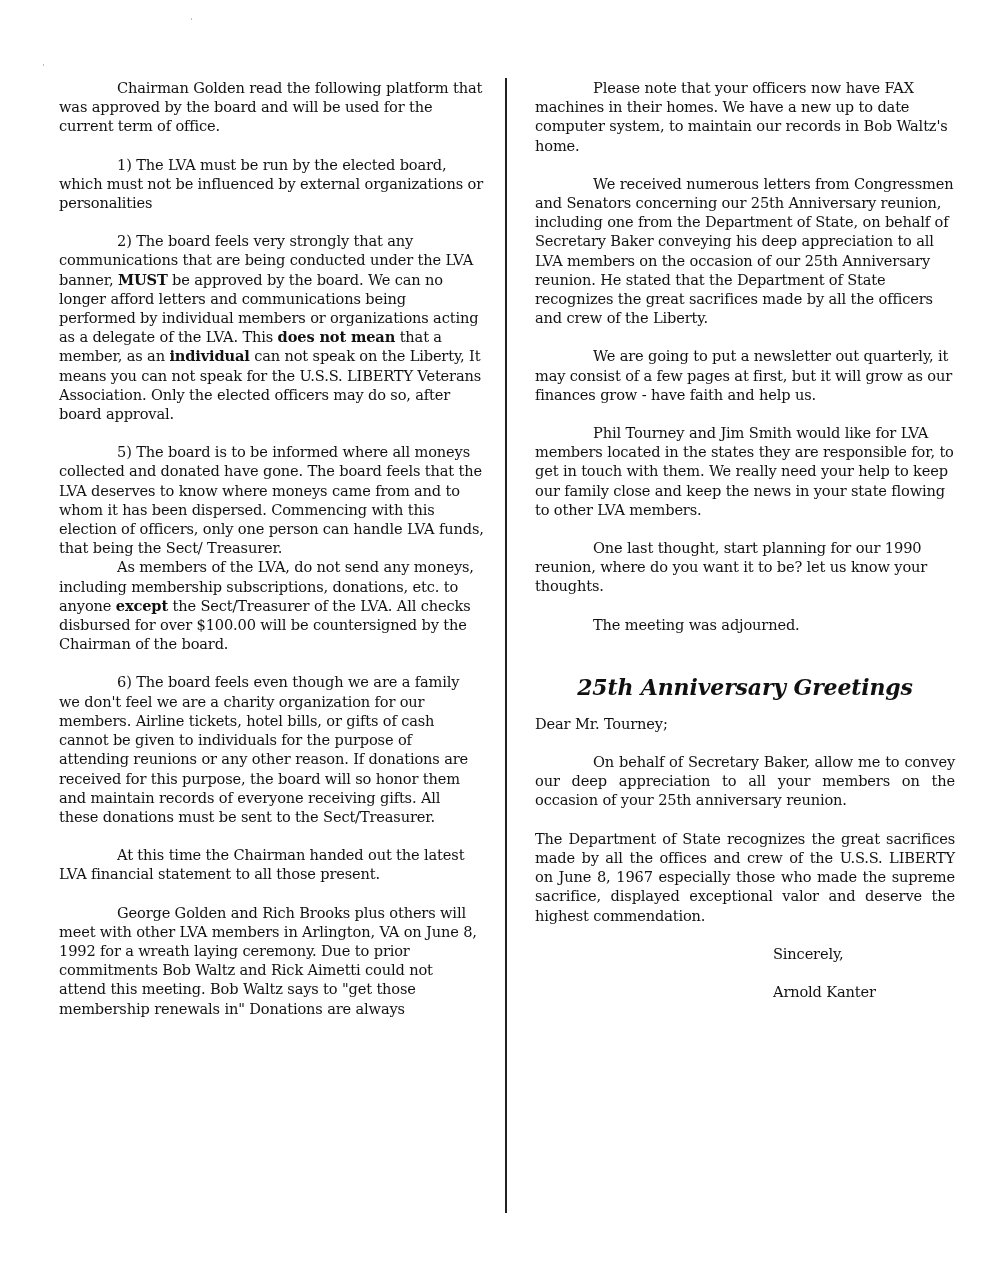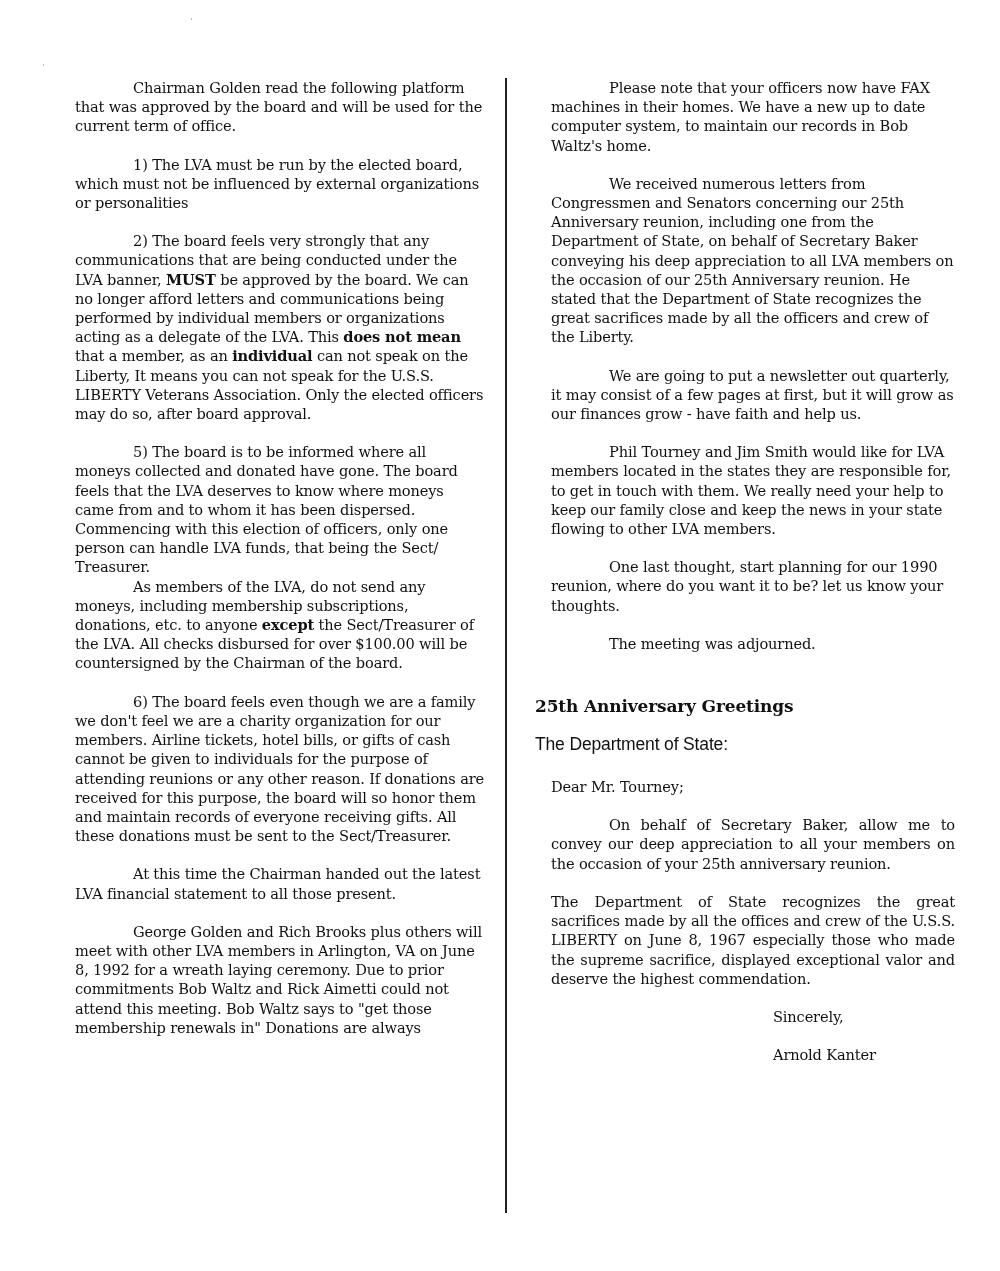--- a/index.html
+++ b/index.html
@@ -6,27 +6,27 @@
     body {
       width: 1000px; height: 1271px; position: relative; overflow: hidden;
       font-family: "DejaVu Serif", "Liberation Serif", serif;
       color: #111111;
     }
     .page { position: absolute; left: 0; top: 0; width: 1000px; height: 1271px; background: #ffffff; }
     .col { position: absolute; font-size: 14.6px; line-height: 19.2px; letter-spacing: -0.15px; }
     .col-left { left: 59px; top: 78px; width: 425px; }
     .col-right { left: 535px; top: 78px; width: 420px; }
     .divider { position: absolute; left: 505px; top: 78px; width: 2px; height: 1135px; background: #222222; }
-    p { margin: 0 0 19px 16px; }
+    p { margin: 0 0 19px 0; }
     p.indent { text-indent: 58px; }
     p.tight { margin-bottom: 0; }
     b { font-weight: bold; }
     .heading-center {
-      text-align: left; font-weight: bold; font-size: 17px; line-height: 22px;
-      margin: 42px 0 16px 0; padding-right: 0;
+      text-align: center; font-weight: bold; font-size: 22px; line-height: 22px;
+      margin: 42px 0 16px 0; padding-right: 0; font-style: italic;
     }
     .letter-head { font-family: "Liberation Sans", "DejaVu Sans", sans-serif; font-size: 17.5px; line-height: 22px; margin: 0 0 22px 0; }
     .justify { text-align: justify; }
     .sign { margin-left: 238px; }
     .speck { position: absolute; width: 1px; height: 2px; background: #bbbbbb; }
   </style>
 </head>
 <body>
 
 <div class="page">
@@ -50,21 +50,20 @@
   <div class="col col-right">
     <p class="indent">Please note that your officers now have FAX machines in their homes. We have a new up to date computer system, to maintain our records in Bob Waltz's home.</p>
     <p class="indent">We received numerous letters from Congressmen and Senators concerning our 25th Anniversary reunion, including one from the Department of State, on behalf of Secretary Baker conveying his deep appreciation to all LVA members on the occasion of our 25th Anniversary reunion. He stated that the Department of State recognizes the great sacrifices made by all the officers and crew of the Liberty.</p>
     <p class="indent">We are going to put a newsletter out quarterly, it may consist of a few pages at first, but it will grow as our finances grow - have faith and help us.</p>
     <p class="indent">Phil Tourney and Jim Smith would like for LVA members located in the states they are responsible for, to get in touch with them. We really need your help to keep our family close and keep the news in your state flowing to other LVA members.</p>
     <p class="indent">One last thought, start planning for our 1990 reunion, where do you want it to be? let us know your thoughts.</p>
     <p class="indent tight">The meeting was adjourned.</p>
 
     <div class="heading-center">25th Anniversary Greetings</div>
 
-    <div class="letter-head">The Department of State:</div>
     <p>Dear Mr. Tourney;</p>
     <p class="indent justify">On behalf of Secretary Baker, allow me to convey our deep appreciation to all your members on the occasion of your 25th anniversary reunion.</p>
     <p class="justify">The Department of State recognizes the great sacrifices made by all the offices and crew of the U.S.S. LIBERTY on June 8, 1967 especially those who made the supreme sacrifice, displayed exceptional valor and deserve the highest commendation.</p>
     <p class="sign">Sincerely,</p>
     <p class="sign tight">Arnold Kanter</p>
   </div>
 
 </div>
 
 </body></html>

